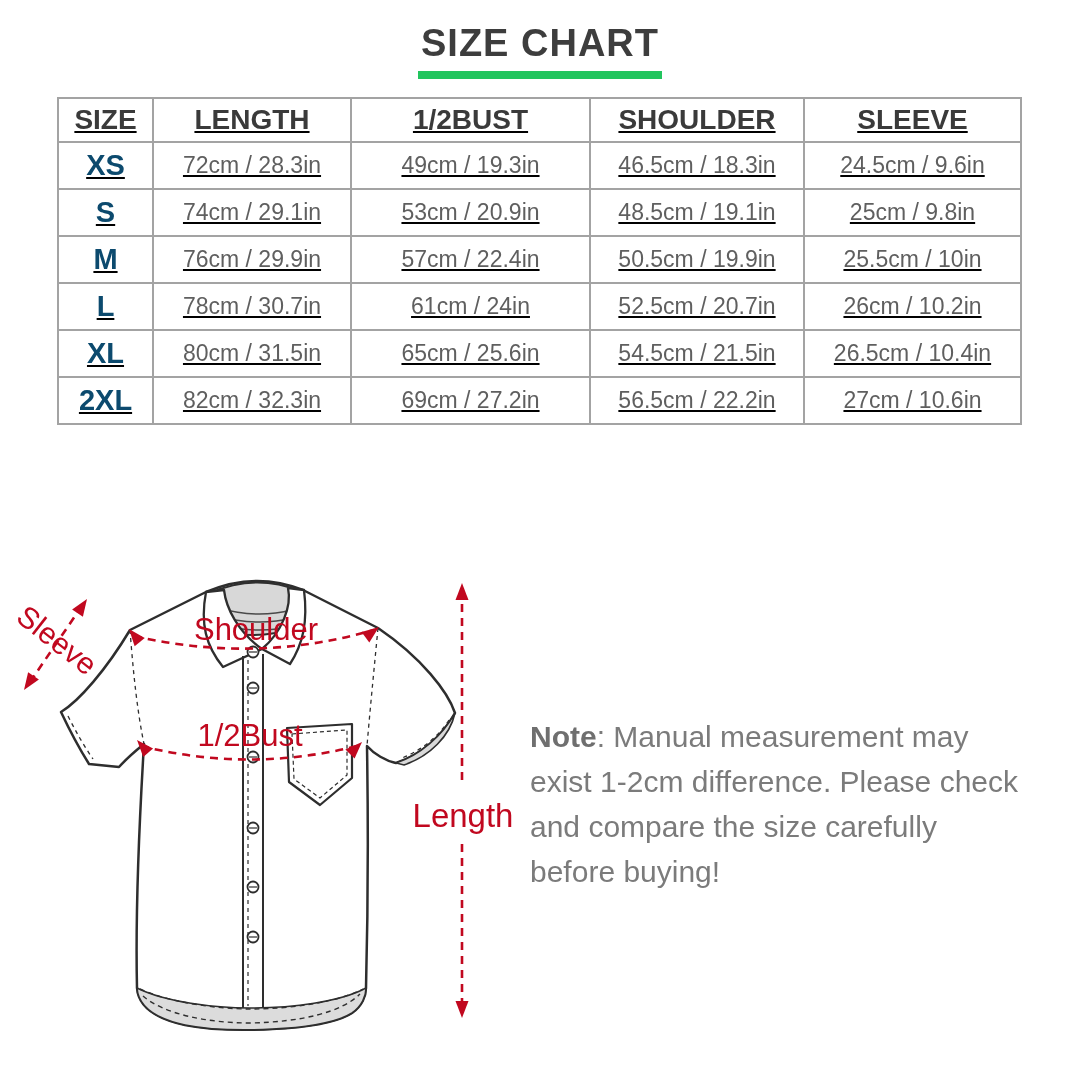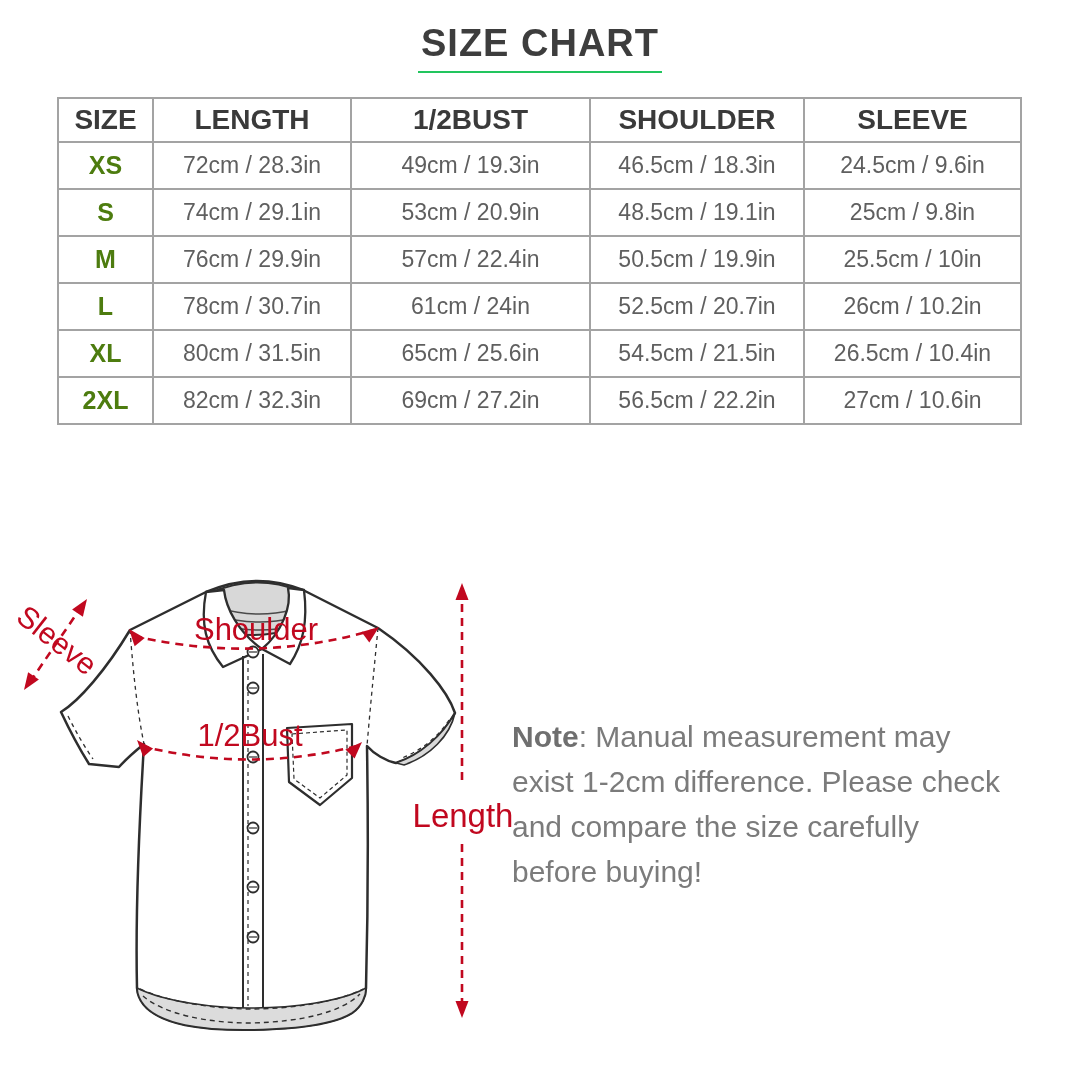--- a/index.html
+++ b/index.html
@@ -4,39 +4,39 @@
 <style>
   html,body{margin:0;padding:0;background:#ffffff;}
   .canvas{
     position:relative;width:1080px;height:1080px;background:#ffffff;
     font-family:"Liberation Sans",sans-serif;overflow:hidden;
   }
   
   .title-wrap{position:absolute;top:22px;left:0;width:1080px;text-align:center;}
   .title{
     display:inline-block;font-size:38px;font-weight:bold;color:#3d3d3d;
-    letter-spacing:1px;border-bottom:2px solid #22c55e;padding:0 3px 6px 3px;
+    letter-spacing:1px;border-bottom:8px solid #22c55e;padding:0 3px 6px 3px;
   }
   
   table.size-table{
     position:absolute;left:57px;top:97px;width:963px;
-    border-collapse:collapse;table-layout:fixed;
+    border-collapse:collapse;table-layout:fixed;text-decoration:underline;
   }
   .size-table th,.size-table td{
     border:2px solid #a3a3a3;text-align:center;vertical-align:middle;
     padding:0;overflow:hidden;white-space:nowrap;
   }
   .size-table th{height:42px;font-size:28px;font-weight:bold;color:#3a3a3a;}
   .size-table td{height:45px;font-size:23px;font-weight:normal;color:#5f5f5f;}
-  .size-table td.size-col{font-weight:bold;color:#4d7c0f;font-size:25px;}
+  .size-table td.size-col{font-weight:bold;color:#0c4a6e;font-size:29px;}
   
   .diagram{position:absolute;left:0;top:540px;width:540px;height:540px;}
   
   .note{
-    position:absolute;left:512px;top:714px;width:492px;
+    position:absolute;left:530px;top:714px;width:492px;
     font-size:30px;line-height:45px;color:#7b7b7b;
   }
   .note-label{font-weight:bold;color:#6f6f6f;}
 </style>
 </head>
 <body>
 
 <div class="canvas">
 
   <div class="title-wrap">

